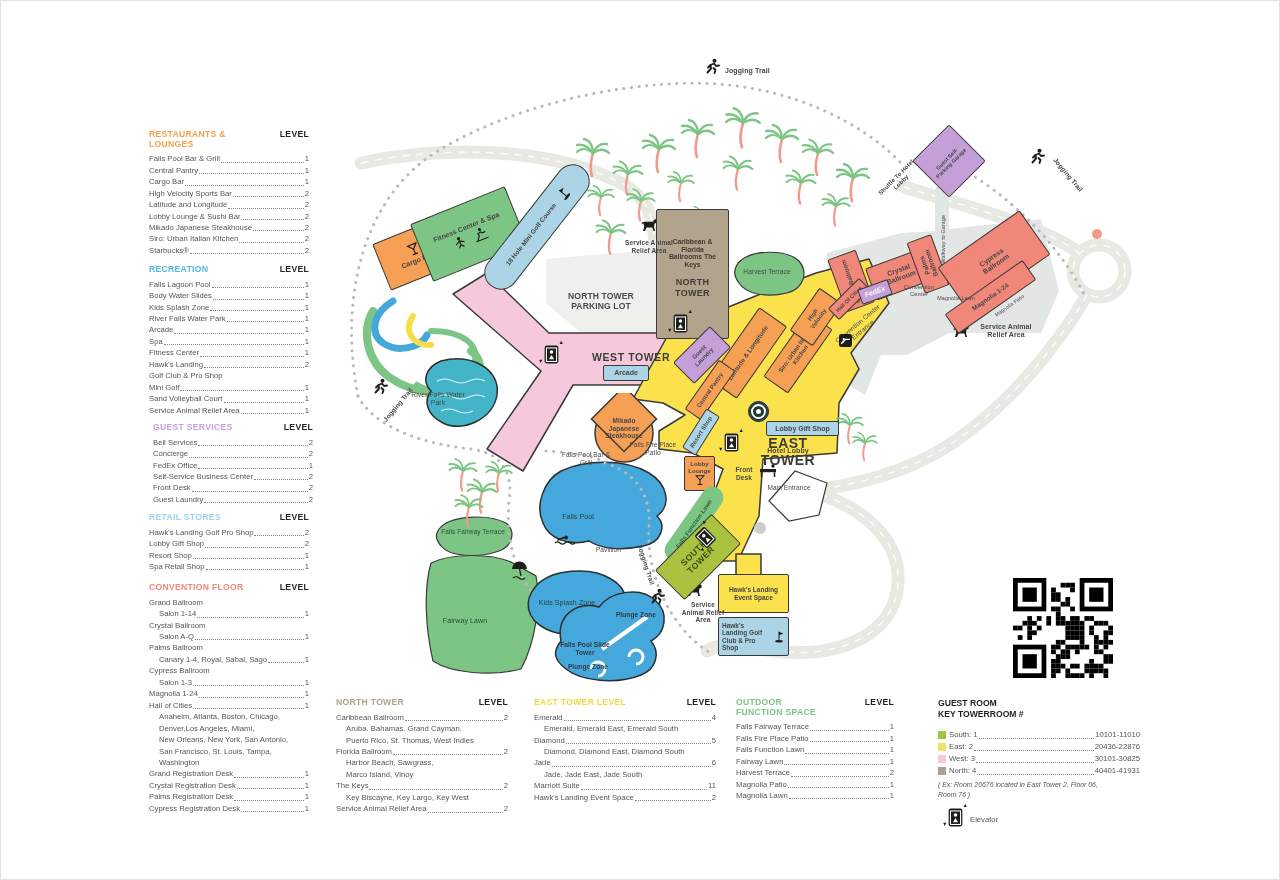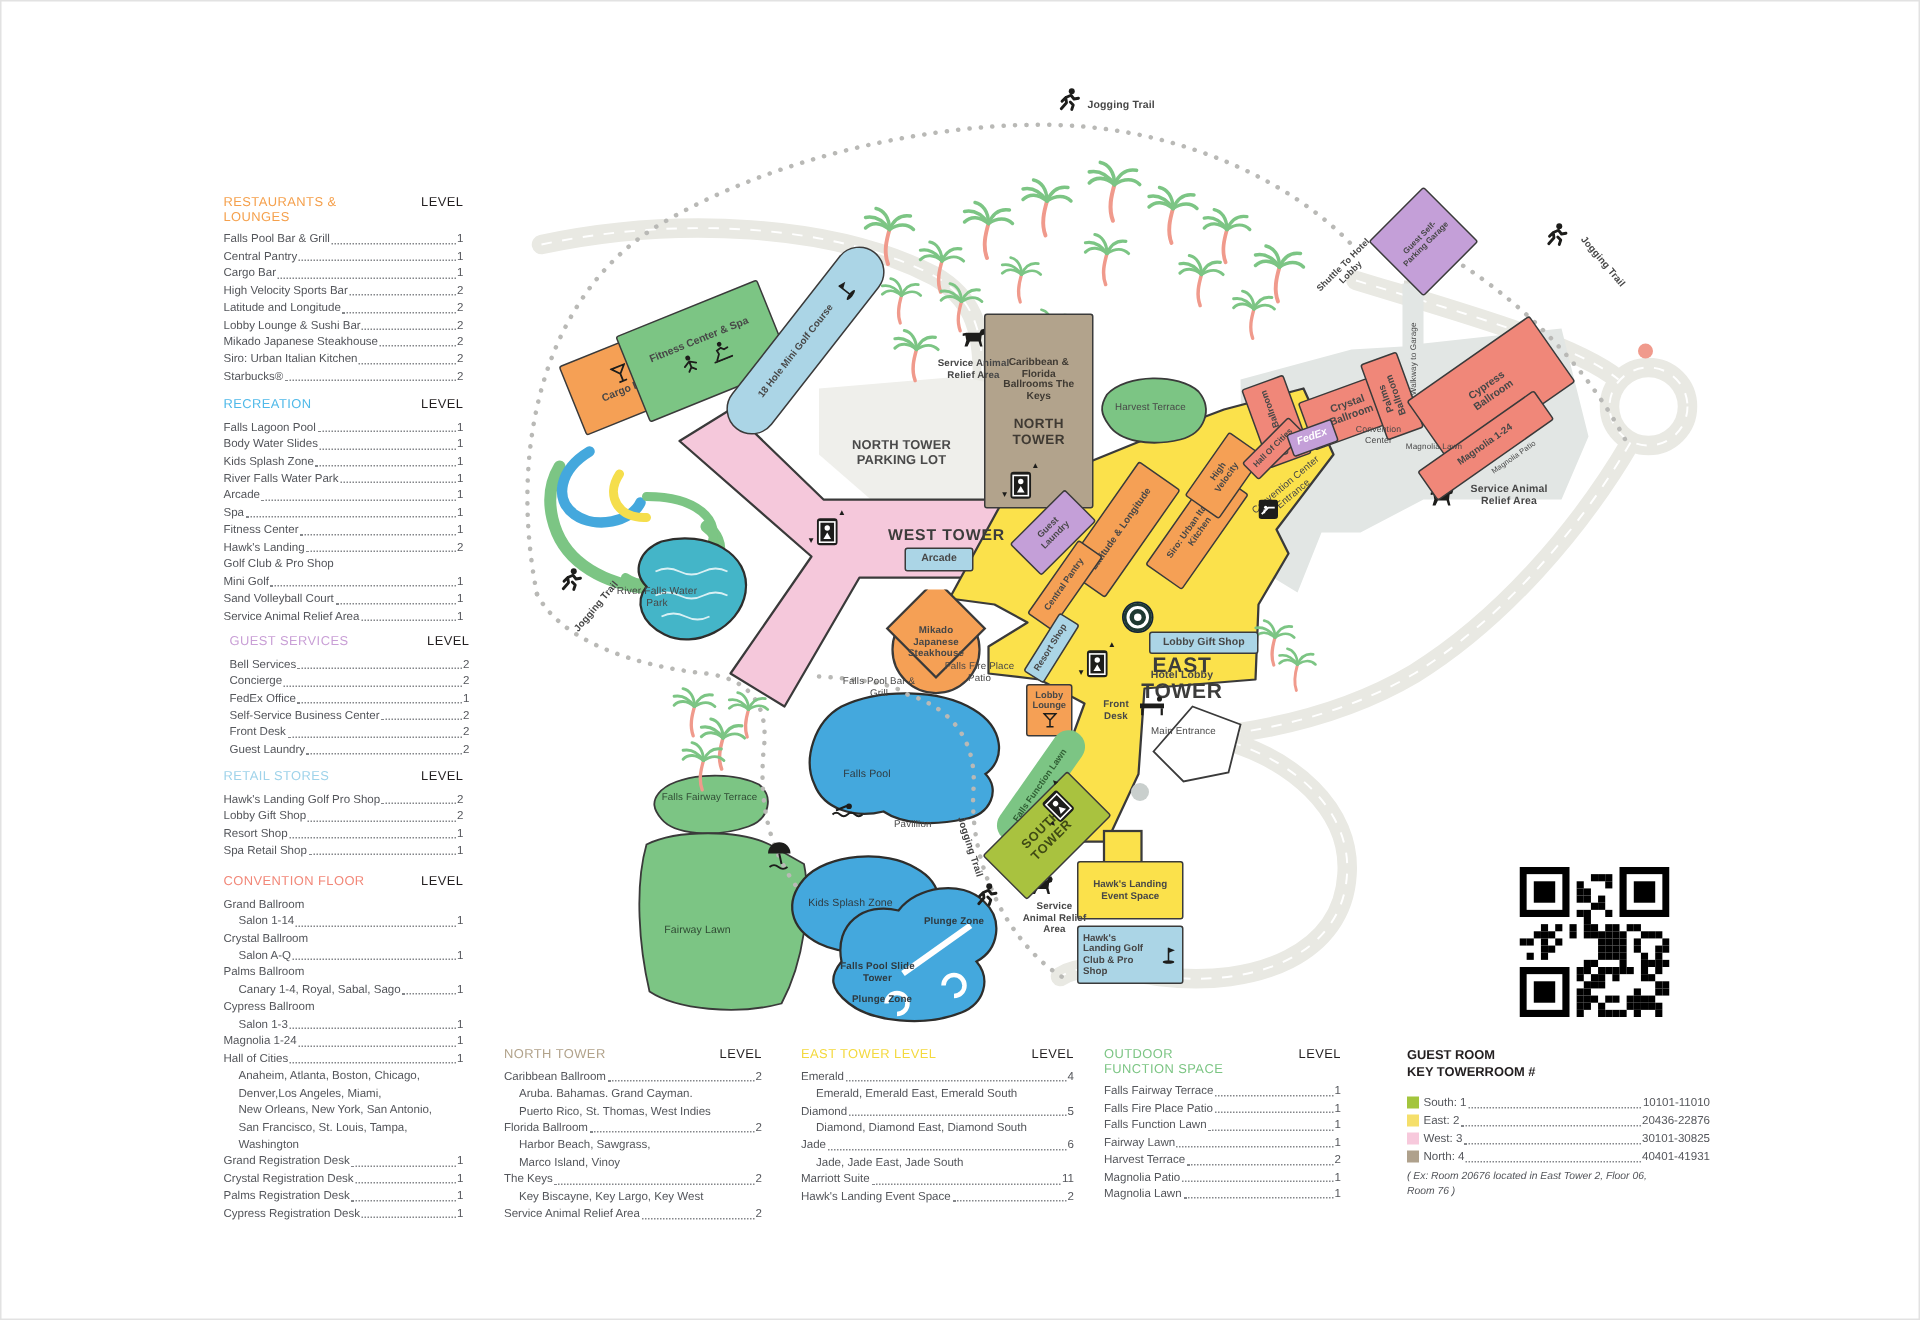--- a/index.html
+++ b/index.html
@@ -1,20 +1,20 @@
 <!DOCTYPE html>
 <html><head>
 <meta charset="utf-8">
 <style>
   *{margin:0;padding:0;box-sizing:border-box}
   body{width:1280px;height:880px;background:#fff;font-family:"Liberation Sans",sans-serif;-webkit-font-smoothing:antialiased}
   #page{position:relative;width:1280px;height:880px;background:#fff;border:1px solid #e2e2e2;overflow:hidden}
   
   .sec{position:absolute}
-  .sec-h{display:flex;justify-content:space-between;align-items:flex-start;margin-bottom:4px;font-weight:normal;font-size:8.6px;letter-spacing:.3px;line-height:1.12}
+  .sec-h{display:flex;justify-content:space-between;align-items:flex-start;margin-bottom:4px;font-weight:bold;font-size:8.6px;letter-spacing:.3px;line-height:1.12}
   .sec-h .t{display:inline-block}
   .sec-h .lv{color:#231F20}
   .li{display:flex;align-items:baseline;font-size:7.7px;color:#54565B;line-height:11.45px}
   .li .nm{white-space:nowrap}
   .li .dots{flex:1;margin:0 1px 2px 1px;border-bottom:1.5px dotted #84868A;min-width:3px;align-self:flex-end}
   .li .lv{color:#54565B}
   .li.ind{padding-left:10px}
   
   .krow{display:flex;align-items:baseline;font-size:7.7px;color:#54565B;line-height:12px}
   .krow .sw{width:8px;height:8px;margin-right:3px;align-self:center;flex:none}
@@ -604,20 +604,33 @@
       </div>
 
       <div class="krow">
         <span class="sw" style="background-color: rgb(175, 161, 140);"></span>
         <span class="nm">North: 4</span>
         <span class="dots"></span>
         <span>40401-41931</span>
       </div>
 
     <div class="knote" style="width:170px">( Ex: Room 20676 located in East Tower 2, Floor 06, Room 76 )</div>
+    <div style="position:relative;margin-top:8px;height:24px">
+      <div class="elev" style="left:10px;top:0">
+        <span class="arr up">▲</span>
+          <span class="arr dn">▼</span>
+        <svg width="15" height="19" viewBox="0 0 14 18">
+            <rect x="0.5" y="0.5" width="13" height="17" rx="2" fill="#1D1D1B"></rect>
+            <rect x="2.2" y="2.8" width="9.6" height="12.8" fill="none" stroke="#fff" stroke-width="1"></rect>
+            <circle cx="7" cy="6.6" r="1.7" fill="#fff"></circle>
+            <path d="M4.6,13.6 L7,9.4 L9.4,13.6 Z" fill="#fff"></path>
+          </svg>
+      </div>
+      <span style="position:absolute;left:32px;top:7px;font-size:7.7px;color:#54565B">Elevator</span>
+    </div>
   </div>
 
   <div class="lbl" style="left:724px;top:66px;width:62px;font-size:7px;text-align:left">Jogging Trail</div>
   <div class="bld pur" style="left:922px;top:134px;width:52px;height:52px;transform:rotate(45deg)">
     <span class="vtext" style="font-size:5.4px;white-space:normal;width:44px;text-align:center">Guest Self-Parking Garage</span>
   </div>
   <div class="lbl" style="left:874px;top:172px;width:48px;font-size:6px;transform:rotate(-45deg)">Shuttle To Hotel Lobby</div>
   <div class="lbl" style="left:906px;top:235px;width:72px;font-size:5.4px;transform:rotate(-90deg);font-weight:normal">Walkway to Garage</div>
   <div class="lbl" style="left:1038px;top:170px;width:58px;font-size:6.5px;transform:rotate(50deg)">Jogging Trail</div>
 

